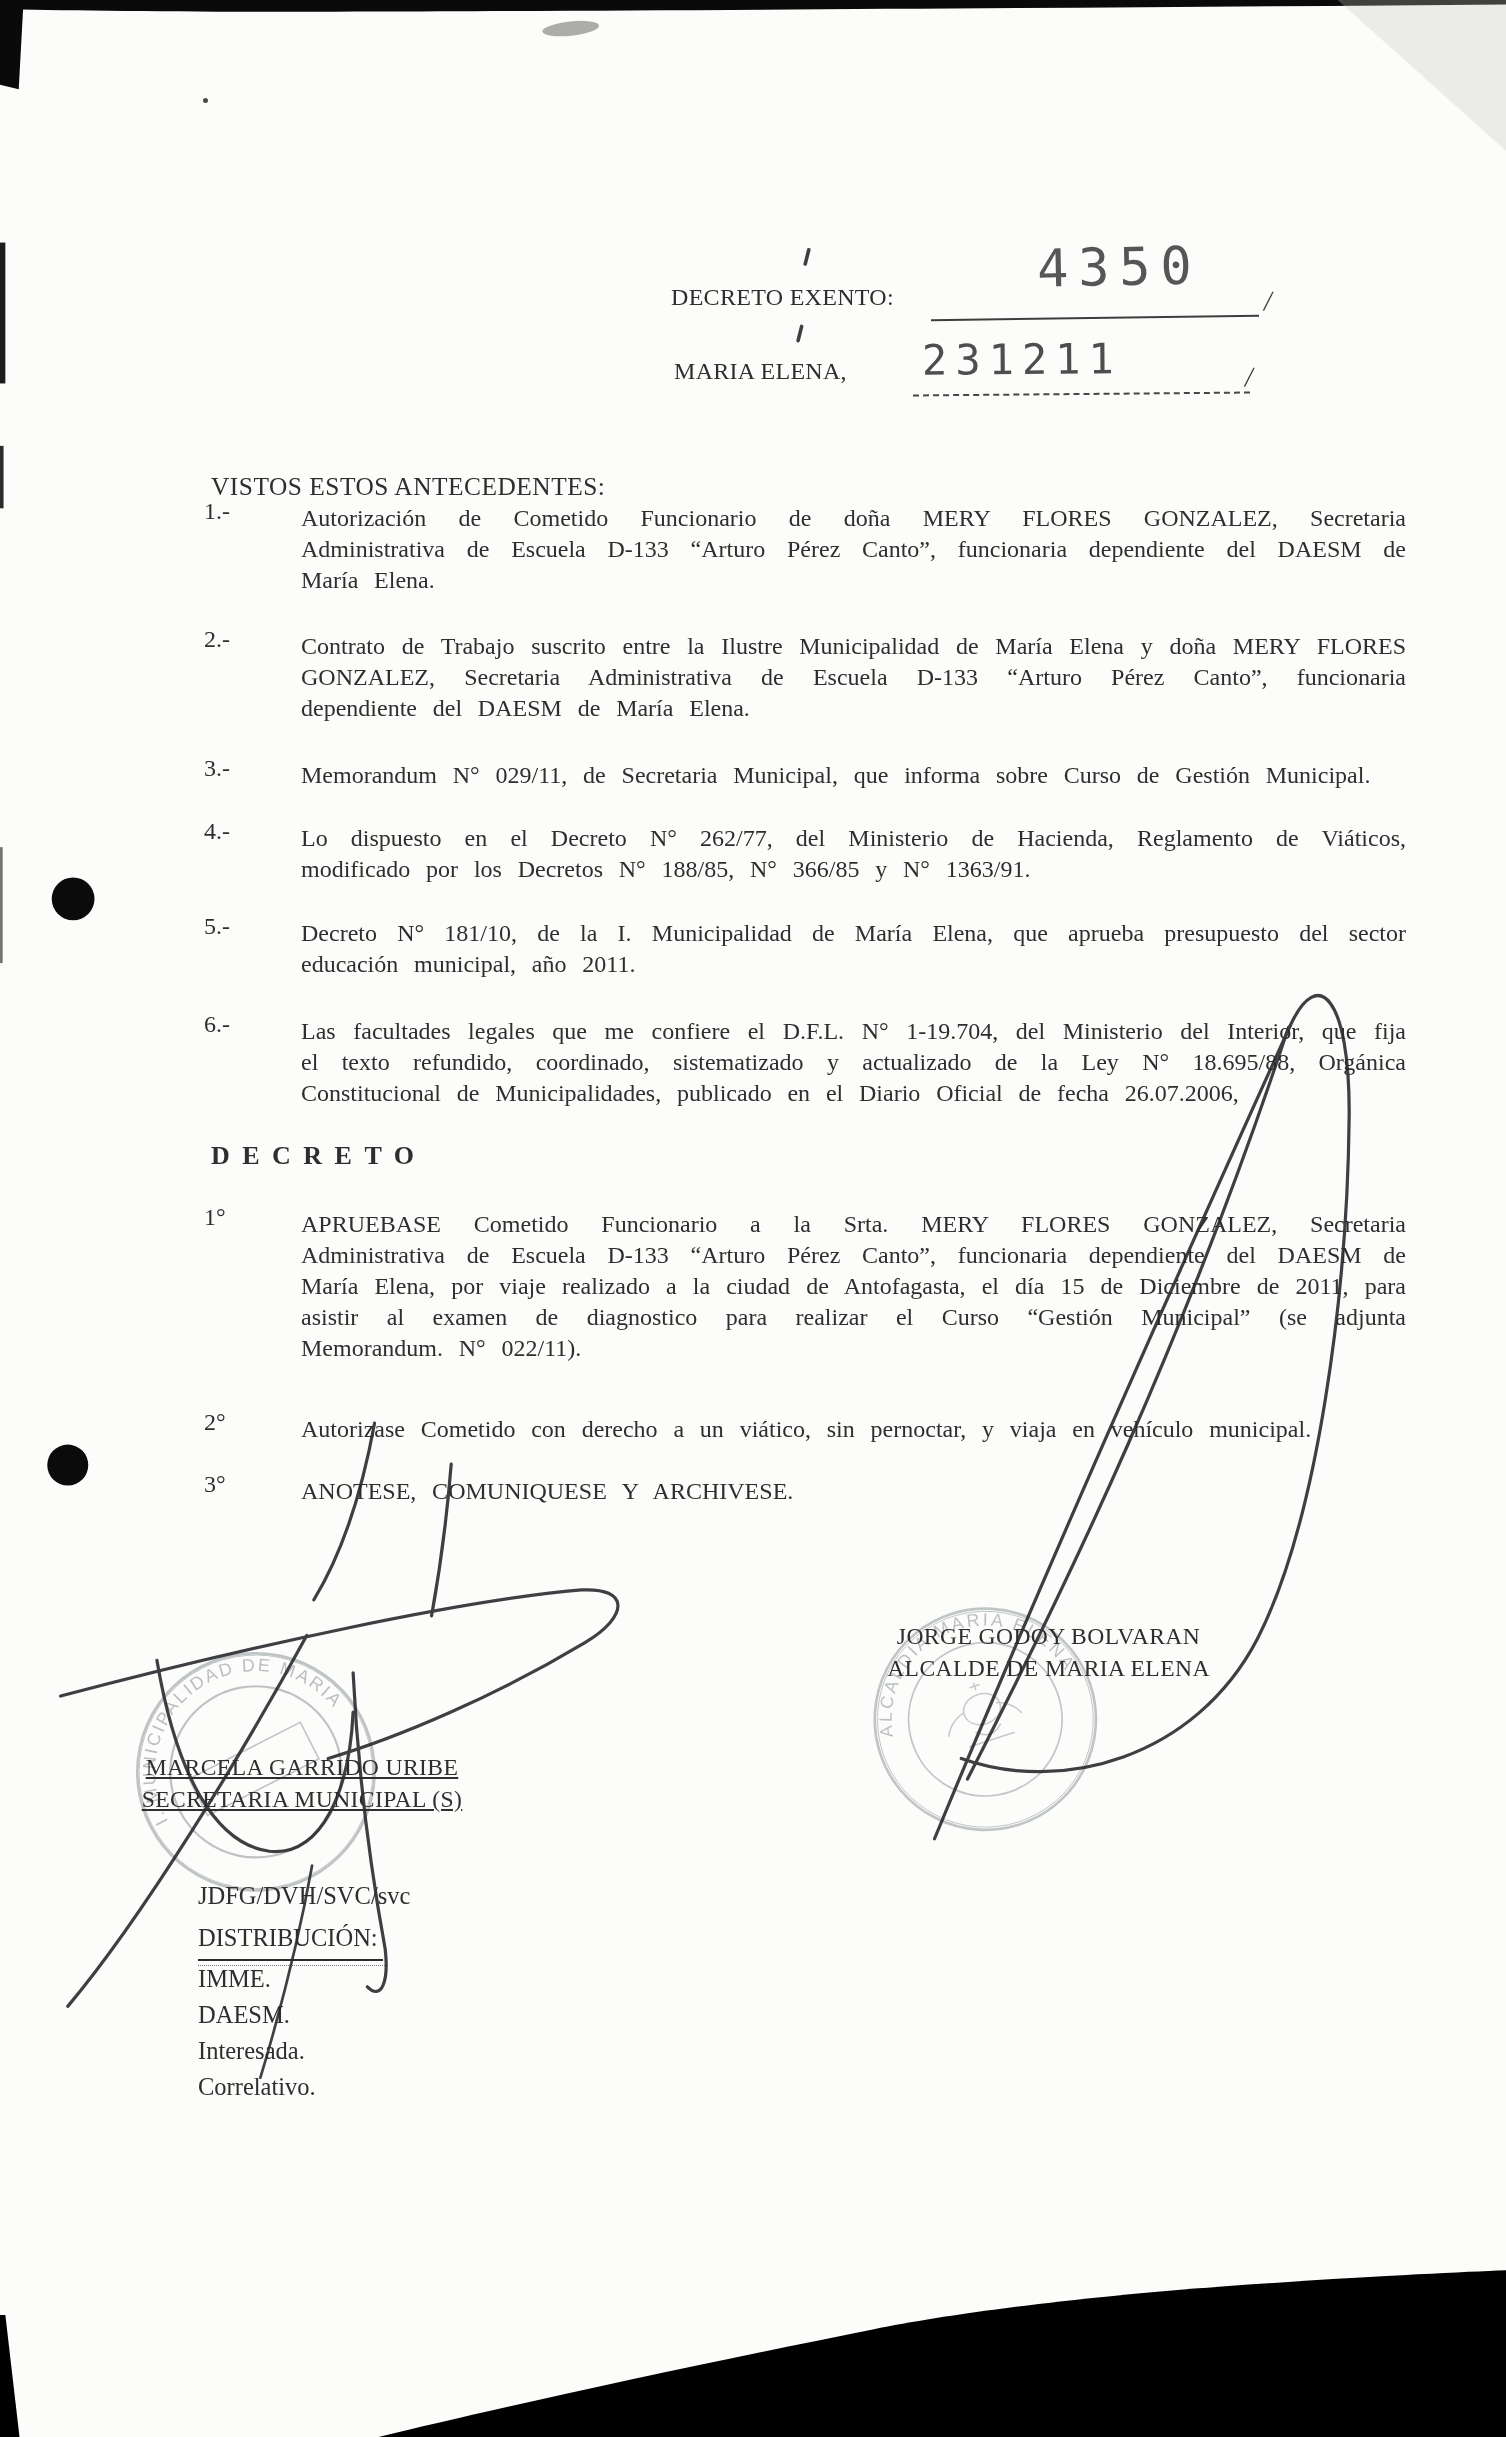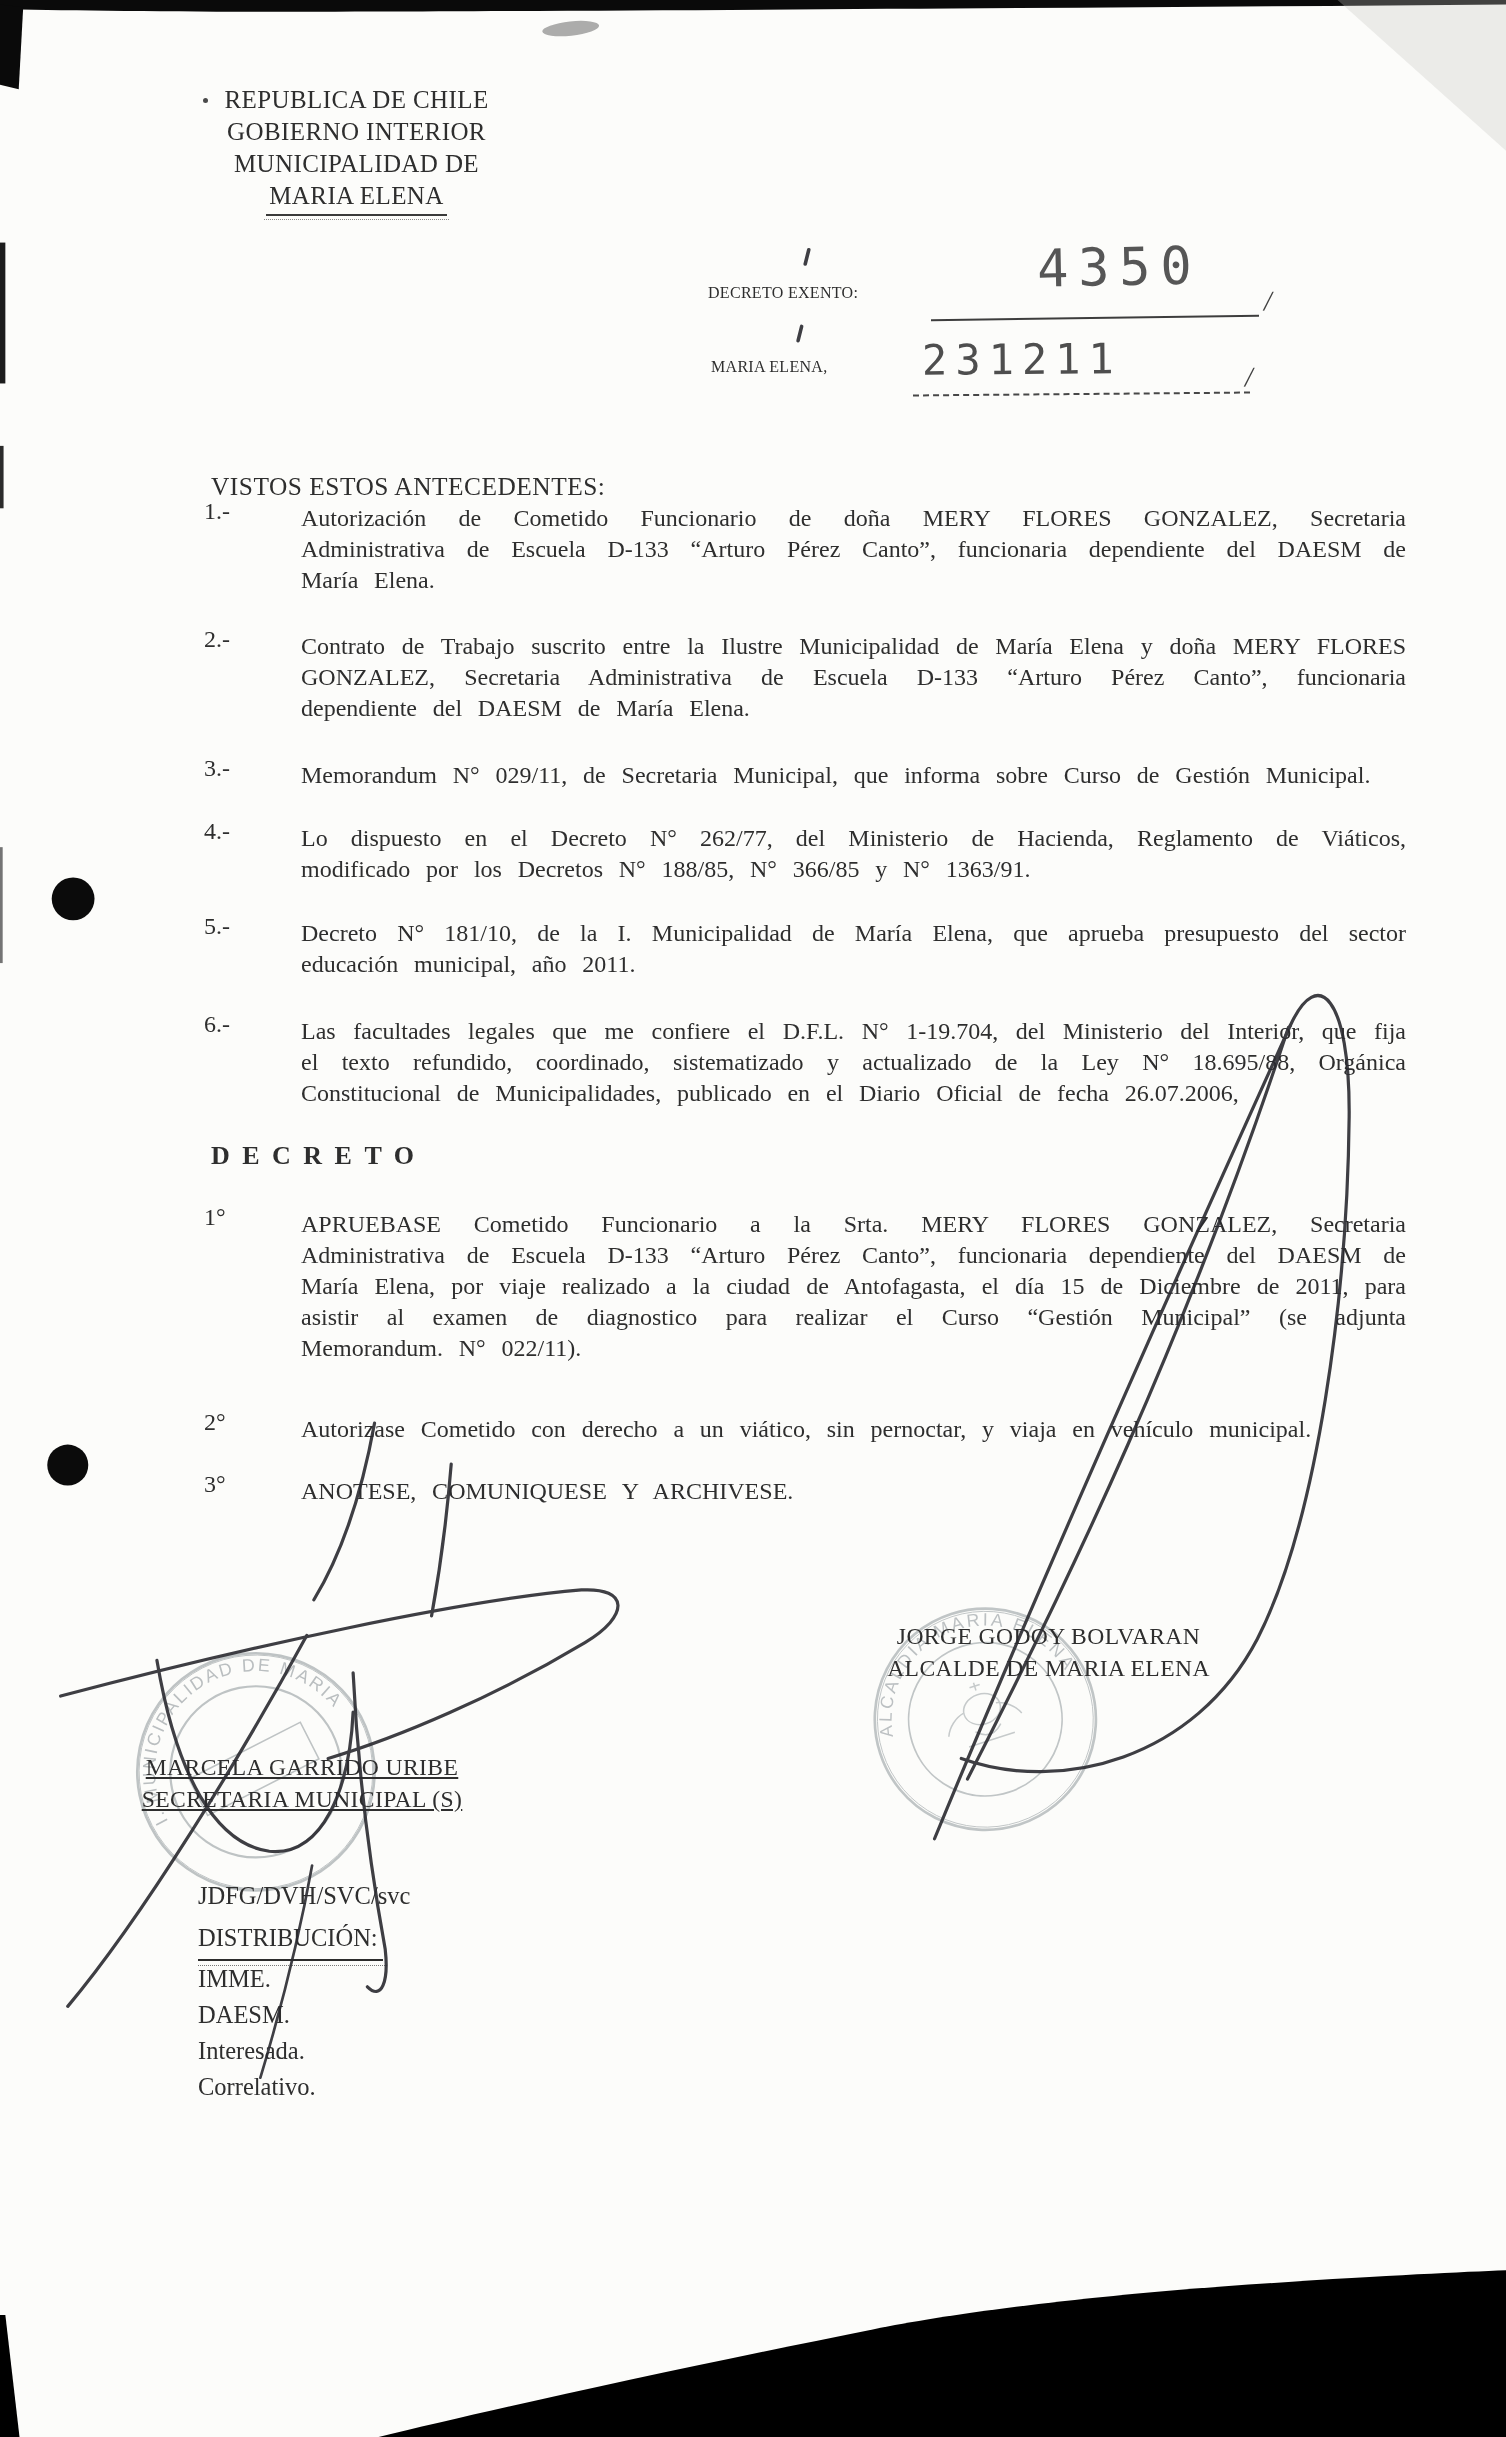--- a/index.html
+++ b/index.html
@@ -12,21 +12,21 @@
   svg.layer{position:absolute;left:0;top:0;pointer-events:none;}
 
   
   .letterhead{left:205px;top:84px;width:303px;text-align:center;
     font-size:25px;line-height:32px;letter-spacing:0.4px;}
   .lh-underline{display:inline-block;border-bottom:2.2px solid #3a3a3a;padding:0 3.6px 1.8px 3.6px;position:relative;}
   .lh-underline::after{content:"";position:absolute;left:-1.8px;right:-1.8px;bottom:-6.2px;border-bottom:1.8px dotted #8a8a8a;}
   .speck{width:5.3px;height:5.3px;border-radius:50%;background:#4a4a4a;}
 
   
-  .lbl{font-size:16px;letter-spacing:0.3px;margin-left:37px;}
+  .lbl{font-size:24px;letter-spacing:0.3px;}
   .stamp1{font-family:"DejaVu Sans Mono", monospace;font-size:52px;color:#565656;
     letter-spacing:9.8px;transform:rotate(-1.2deg);}
   .stamp2{font-family:"DejaVu Sans Mono", monospace;font-size:42px;color:#4e4e4e;
     letter-spacing:8px;transform:rotate(-.4deg);}
   .sline{height:0;border-top:2.2px solid #3d3d3d;transform:rotate(-.8deg);}
   .dline{height:0;border-top:2.2px dashed #474747;transform:rotate(-.5deg);}
   .slash{font-size:30px;color:#3f3f3f;transform:rotate(8deg);}
 
   .vtitle{left:211px;top:442px;font-size:25.4px;letter-spacing:0.5px;margin-top:30px;}
 
@@ -75,26 +75,20 @@
         <path d="M1090 1938 q15 15 30 0 m-42 14 h54"></path>
       </g>
       <path d="M 1000 1928 A 105 105 0 1 1 1210 1928" id="rring" stroke="none"></path>
       <text font-family="Liberation Sans, sans-serif" font-size="20" letter-spacing="3" fill="#a7adb0" stroke="none">
         <textPath href="#rring" startOffset="4%">ALCALDIA MARIA ELENA</textPath>
       </text>
     </g>
   </svg>
 
   <div class="abs speck" style="left:203px;top:98px;"></div>
-  <div class="abs letterhead">
-    <div>REPUBLICA DE CHILE</div>
-    <div>GOBIERNO  INTERIOR</div>
-    <div>MUNICIPALIDAD DE</div>
-    <div><span class="lh-underline">MARIA ELENA</span></div>
-  </div>
 
   <div class="abs lbl" style="left:671px;top:284px;">DECRETO EXENTO:</div>
   <div class="abs stamp1" style="left:1037px;top:237px;">4350</div>
   <div class="abs sline" style="left:931px;top:317px;width:328px;"></div>
   <div class="abs slash" style="left:1264px;top:284px;">/</div>
 
   <div class="abs lbl" style="left:674px;top:358px;">MARIA ELENA,</div>
   <div class="abs stamp2" style="left:922px;top:335px;">231211</div>
   <div class="abs dline" style="left:913px;top:393px;width:337px;"></div>
   <div class="abs slash" style="left:1245px;top:360px;">/</div>

